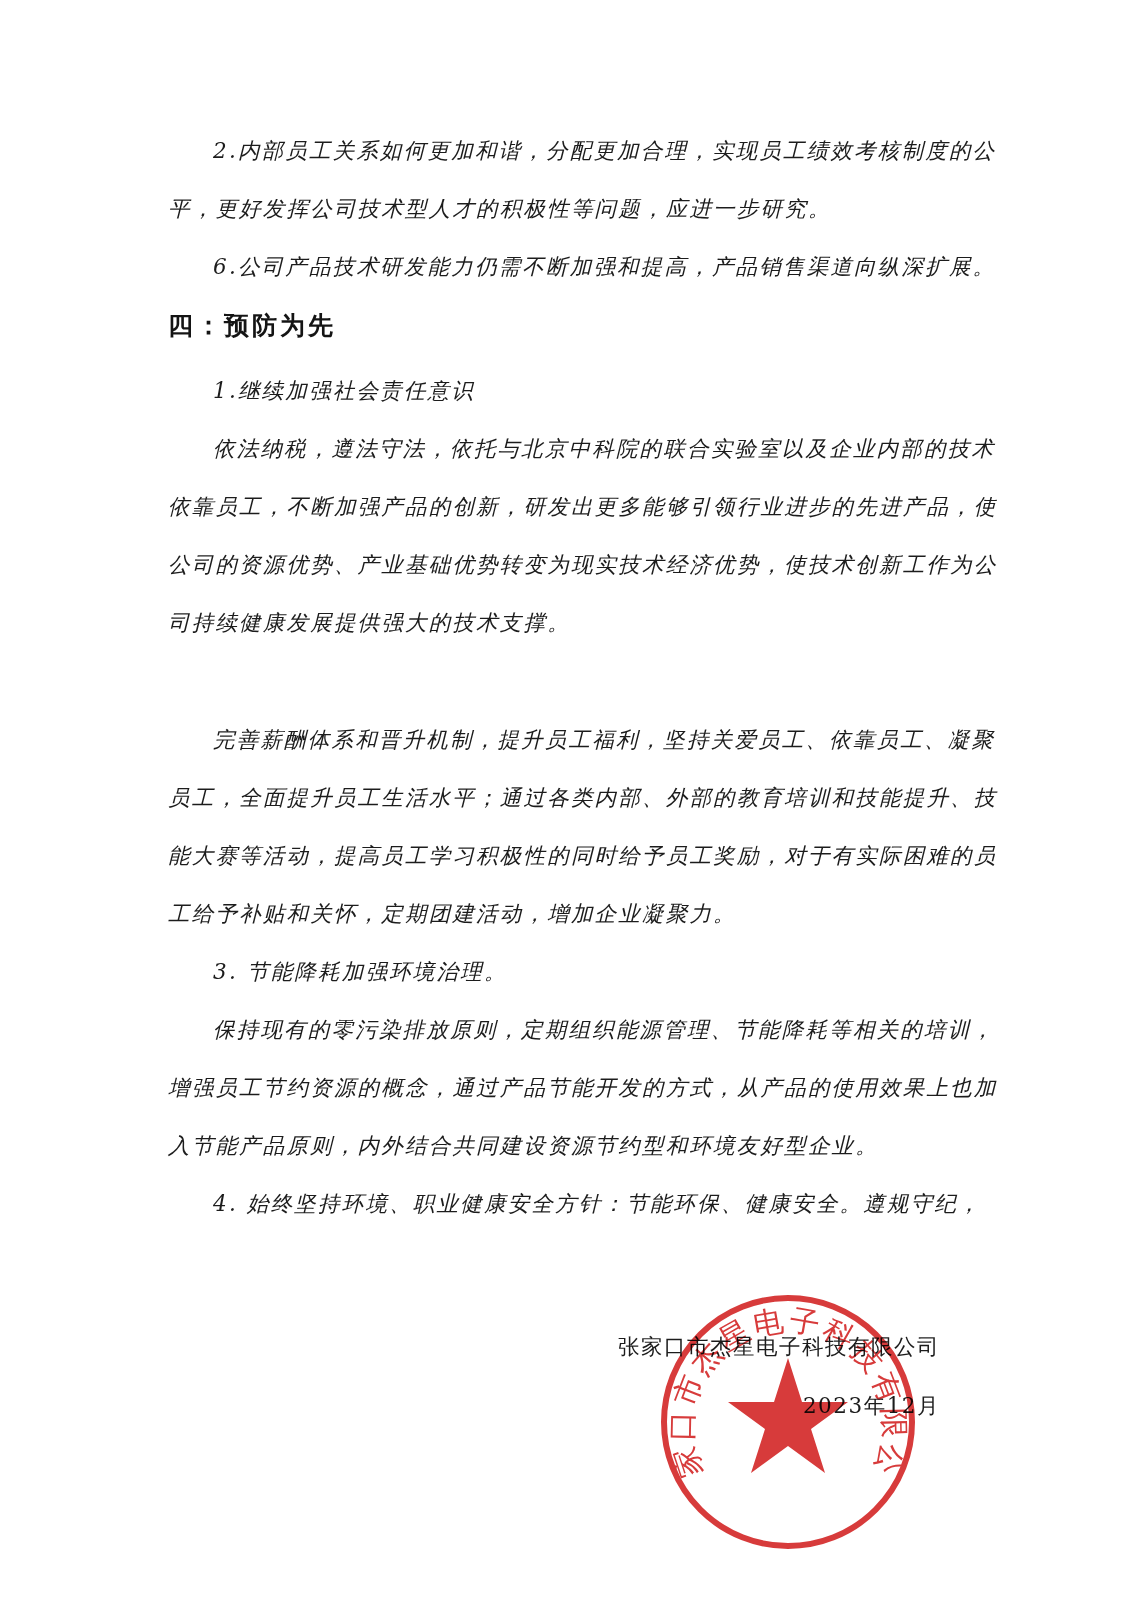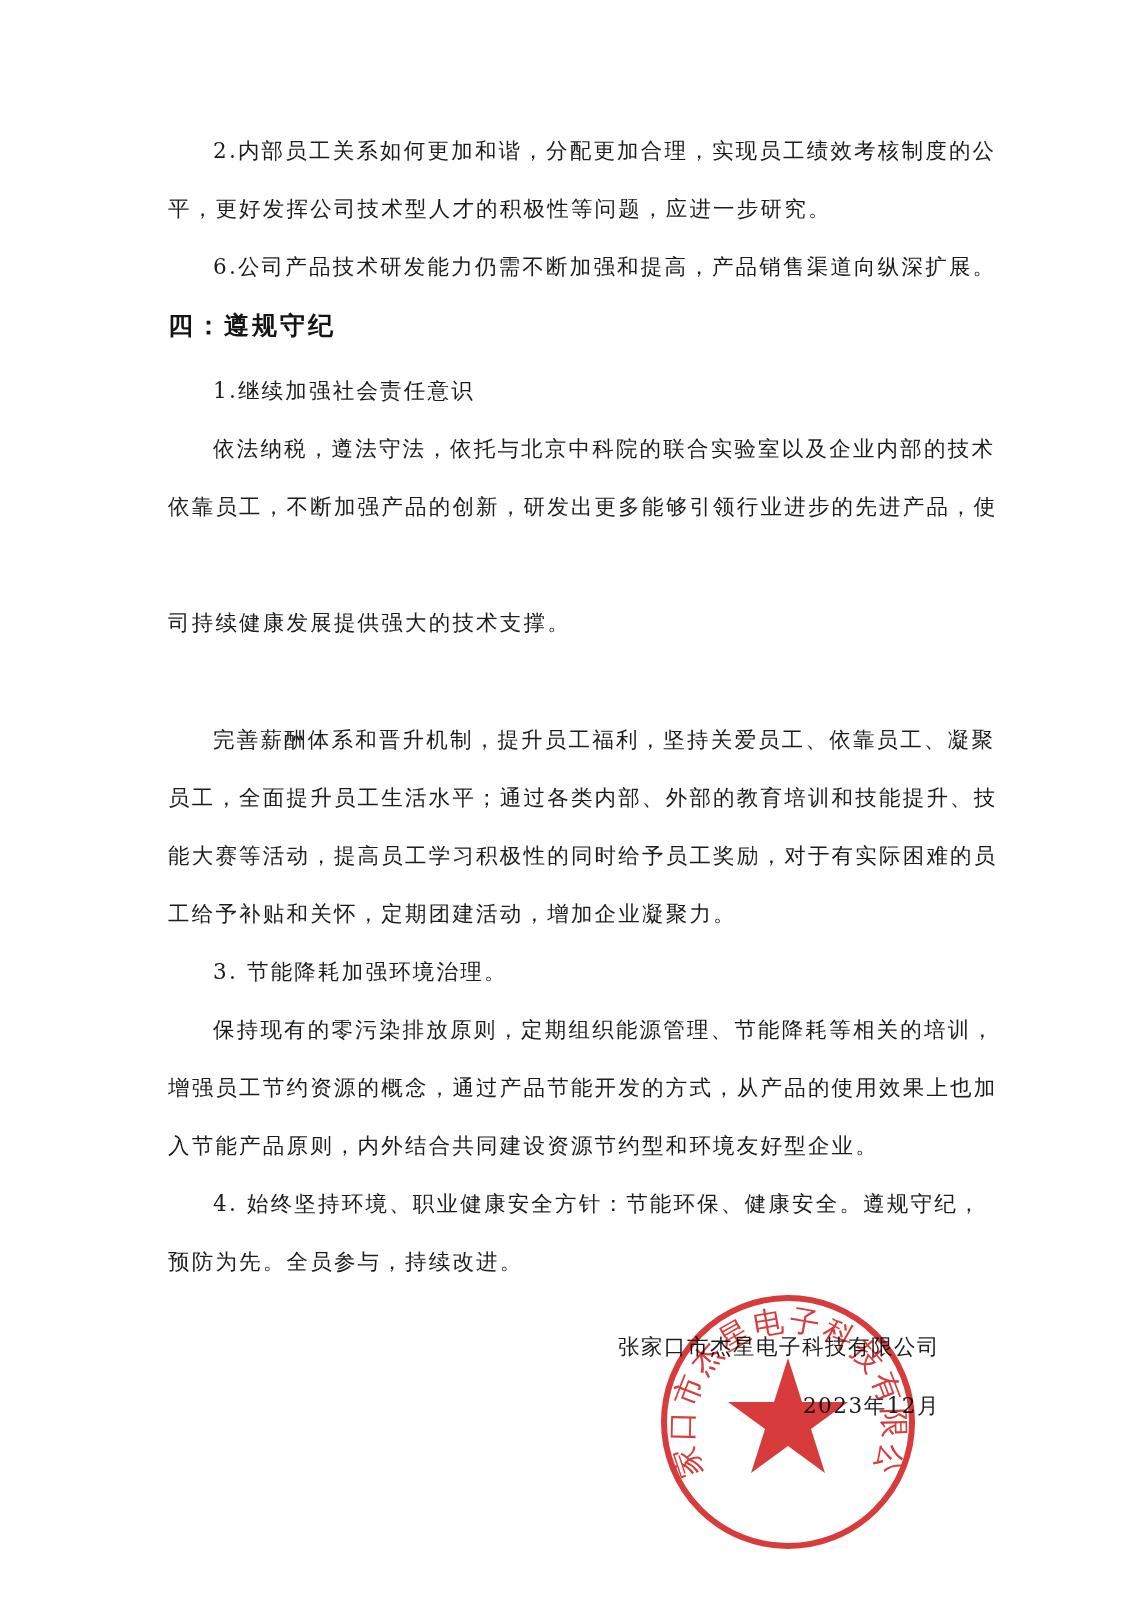--- a/index.html
+++ b/index.html
@@ -25,20 +25,21 @@
   .line {
     position: absolute;
     left: 168px;
     width: 775px;
     font-size: 21.5px;
     line-height: 30px;
     height: 30px;
     white-space: nowrap;
     letter-spacing: 2.2px;
     color: #1c1c1c;
+    font-style: italic;
   }
   .indent { left: 213px; width: 730px; }
   .heading {
     position: absolute;
     left: 168px;
     font-size: 25px;
     line-height: 34px;
     font-weight: bold;
     letter-spacing: 3px;
     white-space: nowrap;
@@ -67,39 +68,39 @@
 </style>
 </head>
 <body>
 
 <div class="page">
 
   <div class="line indent" style="top:136px">2.内部员工关系如何更加和谐，分配更加合理，实现员工绩效考核制度的公</div>
   <div class="line" style="top:194px">平，更好发挥公司技术型人才的积极性等问题，应进一步研究。</div>
   <div class="line indent" style="top:252px">6.公司产品技术研发能力仍需不断加强和提高，产品销售渠道向纵深扩展。</div>
 
-  <div class="heading" style="top:309px">四：遵规守纪</div>
+  <div class="heading" style="top:309px">四：预防为先</div>
 
   <div class="line indent" style="top:376px">1.继续加强社会责任意识</div>
   <div class="line indent" style="top:434px">依法纳税，遵法守法，依托与北京中科院的联合实验室以及企业内部的技术</div>
   <div class="line" style="top:492px">依靠员工，不断加强产品的创新，研发出更多能够引领行业进步的先进产品，使</div>
+  <div class="line" style="top:550px">公司的资源优势、产业基础优势转变为现实技术经济优势，使技术创新工作为公</div>
   <div class="line" style="top:608px">司持续健康发展提供强大的技术支撑。</div>
 
   <div class="line indent" style="top:725px">完善薪酬体系和晋升机制，提升员工福利，坚持关爱员工、依靠员工、凝聚</div>
   <div class="line" style="top:783px">员工，全面提升员工生活水平；通过各类内部、外部的教育培训和技能提升、技</div>
   <div class="line" style="top:841px">能大赛等活动，提高员工学习积极性的同时给予员工奖励，对于有实际困难的员</div>
   <div class="line" style="top:899px">工给予补贴和关怀，定期团建活动，增加企业凝聚力。</div>
 
   <div class="line indent" style="top:957px">3. 节能降耗加强环境治理。</div>
   <div class="line indent" style="top:1015px">保持现有的零污染排放原则，定期组织能源管理、节能降耗等相关的培训，</div>
   <div class="line" style="top:1073px">增强员工节约资源的概念，通过产品节能开发的方式，从产品的使用效果上也加</div>
   <div class="line" style="top:1131px">入节能产品原则，内外结合共同建设资源节约型和环境友好型企业。</div>
 
   <div class="line indent" style="top:1189px">4. 始终坚持环境、职业健康安全方针：节能环保、健康安全。遵规守纪，</div>
-  <div class="line" style="top:1247px">预防为先。全员参与，持续改进。</div>
 
   <div class="sig" style="top:1332px; right:191px;">张家口市杰星电子科技有限公司</div>
   <div class="sig" style="top:1391px; right:191px;">2023年12月</div>
 
   <svg class="seal" viewBox="0 0 264 264">
     <defs>
       <path id="sealArc" d="M 52 190 A 96 96 0 1 1 212 190" fill="none"></path>
     </defs>
     <circle cx="132" cy="132" r="124" fill="none" stroke="#d42a2a" stroke-width="6"></circle>
     <text font-family="DejaVu Sans, sans-serif" font-size="30" fill="#d42a2a" letter-spacing="3">

